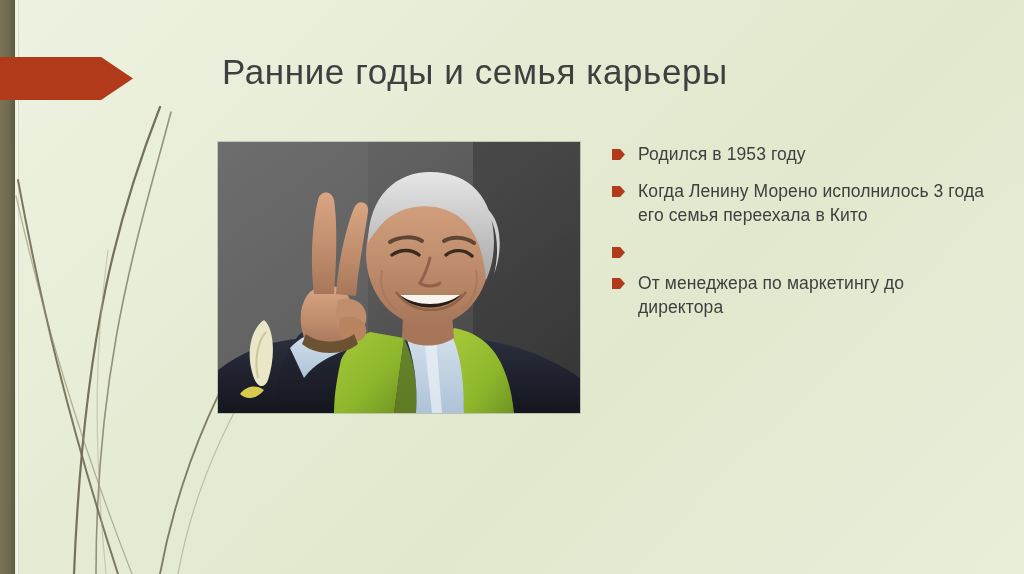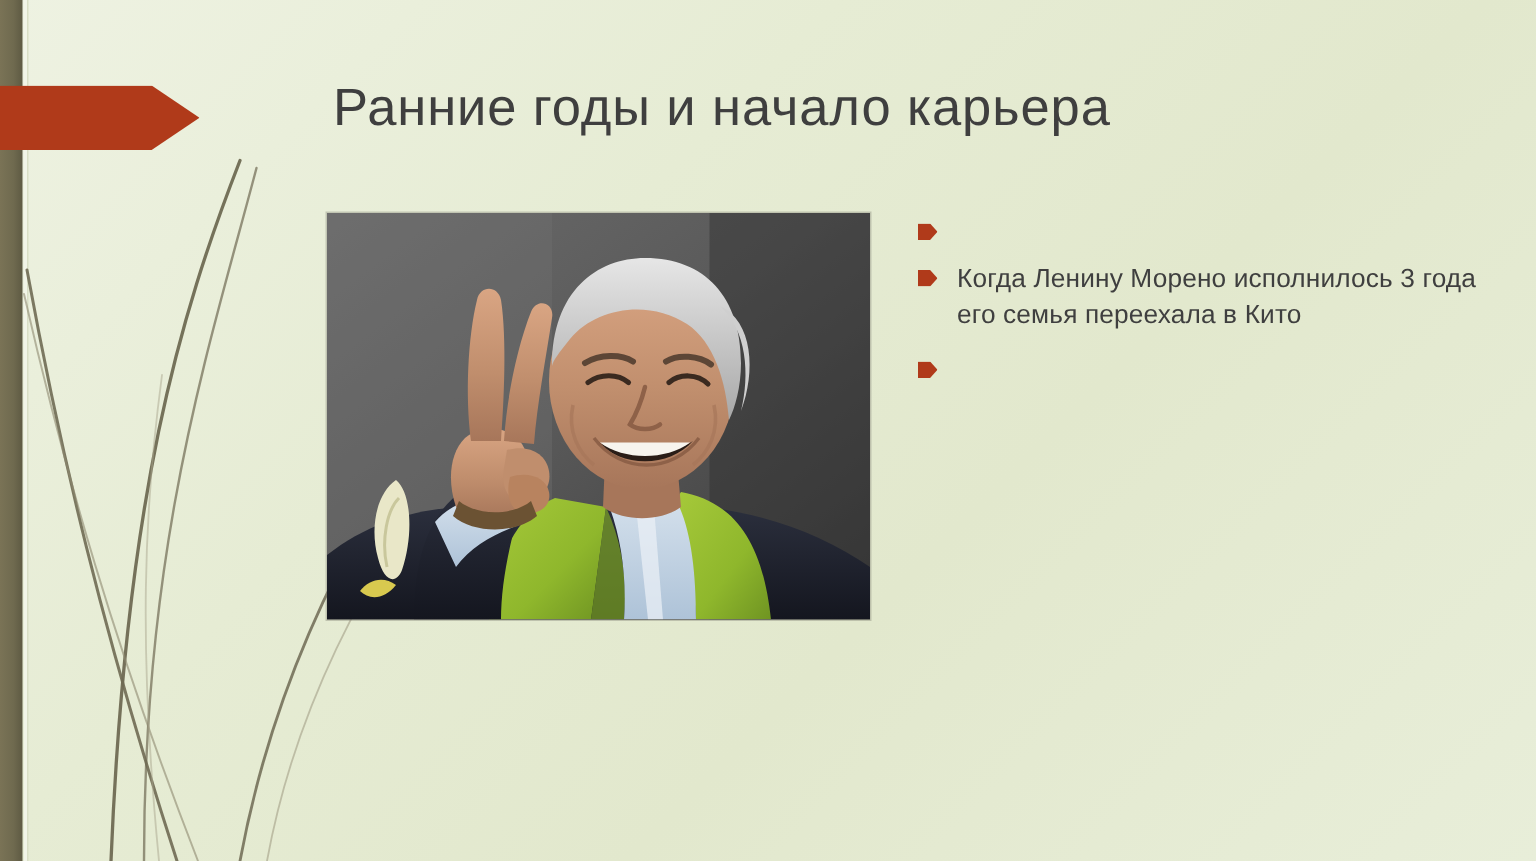--- a/index.html
+++ b/index.html
@@ -127,21 +127,21 @@
       <path d="M18,180 C40,300 68,420 118,574" stroke="#6f6a53" stroke-width="2" opacity="0.9"></path>
       <path d="M16,196 C44,318 76,430 132,574" stroke="#8d8870" stroke-width="1.3" opacity="0.6"></path>
       <path d="M400,143 C300,250 196,380 160,574" stroke="#6f6a53" stroke-width="1.9" opacity="0.85"></path>
       <path d="M415,168 C322,276 210,398 178,574" stroke="#9c9880" stroke-width="1.2" opacity="0.55"></path>
       <path d="M108,250 C96,340 92,430 106,574" stroke="#a9a58d" stroke-width="1.2" opacity="0.5"></path>
     </g>
   </svg>
 
   <div class="banner"></div>
 
-  <div class="title">Ранние годы и начало карьера</div>
+  <div class="title">Ранние годы и семья карьеры</div>
 
   <div class="photo-frame">
     <svg class="photo-svg" viewBox="0 0 362 271">
       <defs>
         <linearGradient id="bgGrad" x1="0" y1="0" x2="1" y2="1">
           <stop offset="0%" stop-color="#6b6b6b"></stop>
           <stop offset="45%" stop-color="#5a5a5a"></stop>
           <stop offset="100%" stop-color="#3b3b3b"></stop>
         </linearGradient>
         <linearGradient id="skin" x1="0" y1="0" x2="0" y2="1">
@@ -223,23 +223,28 @@
       <path d="M22,252 C28,244 38,242 46,248 C38,258 28,258 22,252 Z" fill="#d8c94f"></path>
 
       <rect width="362" height="271" fill="none"></rect>
       <rect x="0" y="0" width="362" height="271" fill="url(#bgGrad)" opacity="0"></rect>
     </svg>
   </div>
 
   <div class="bullets">
     <div class="bullet-row">
       <span class="bullet-marker"></span>
+      <span class="bullet-text">Родился в 1953 году</span>
     </div>
     <div class="bullet-row">
       <span class="bullet-marker"></span>
       <span class="bullet-text">Когда Ленину Морено исполнилось 3 года его семья переехала в Кито</span>
     </div>
     <div class="bullet-row">
       <span class="bullet-marker"></span>
     </div>
+    <div class="bullet-row">
+      <span class="bullet-marker"></span>
+      <span class="bullet-text">От менеджера по маркетингу до директора</span>
+    </div>
   </div>
 
 </div>
 
 </body></html>

